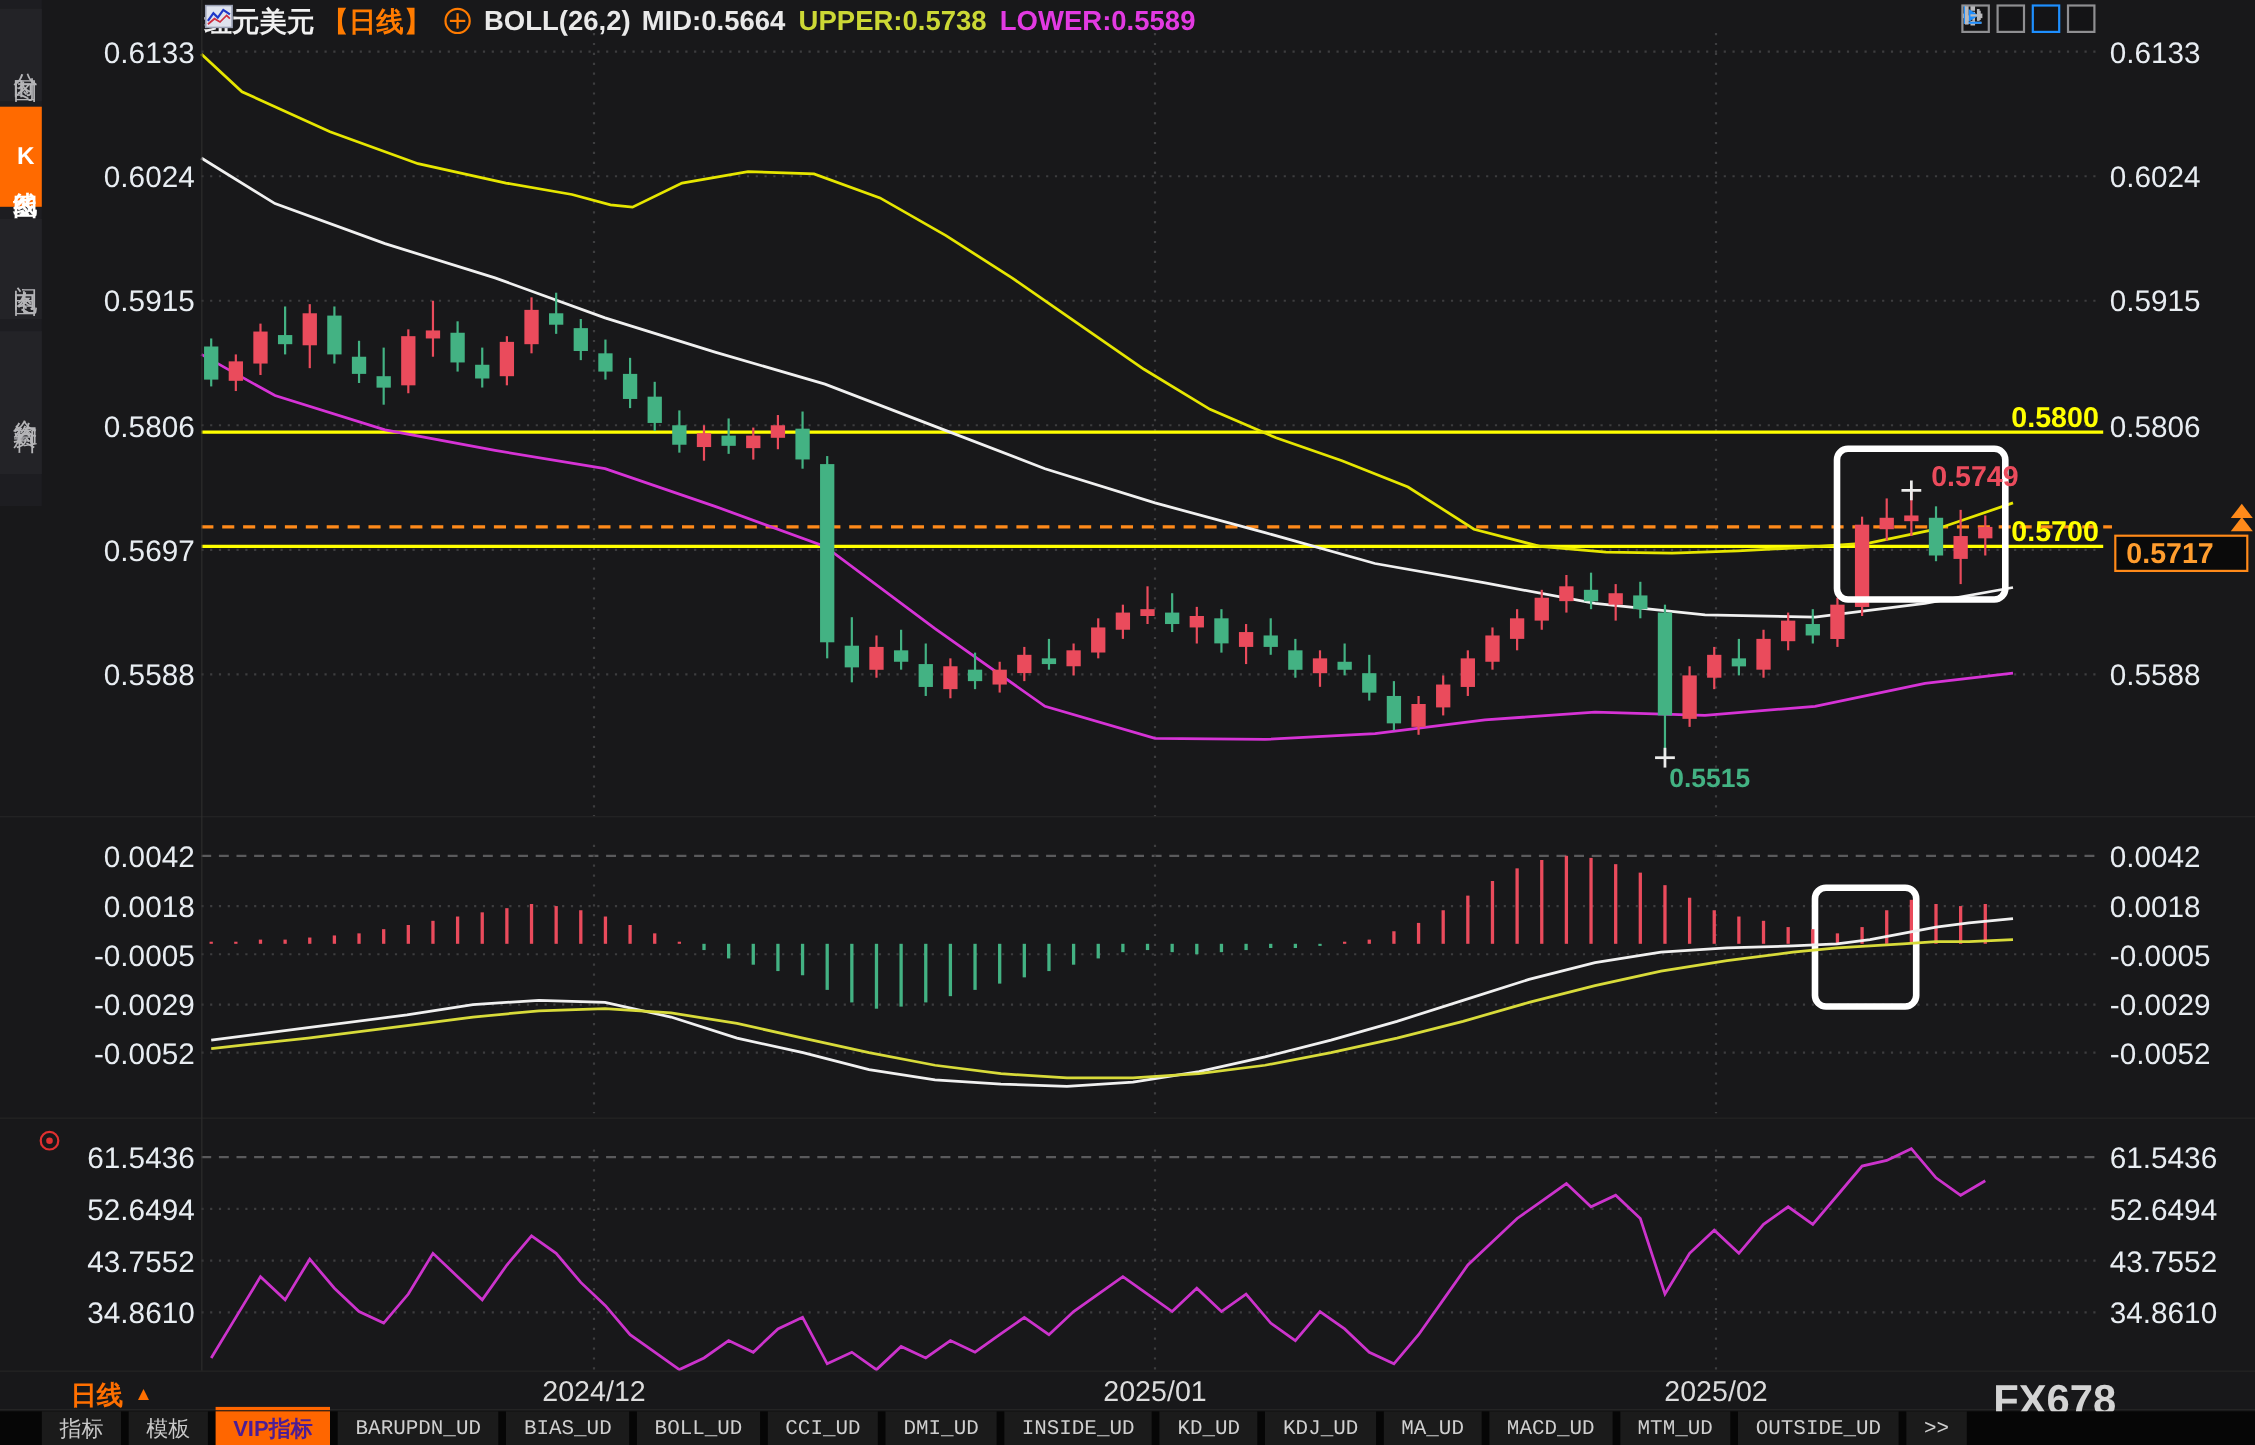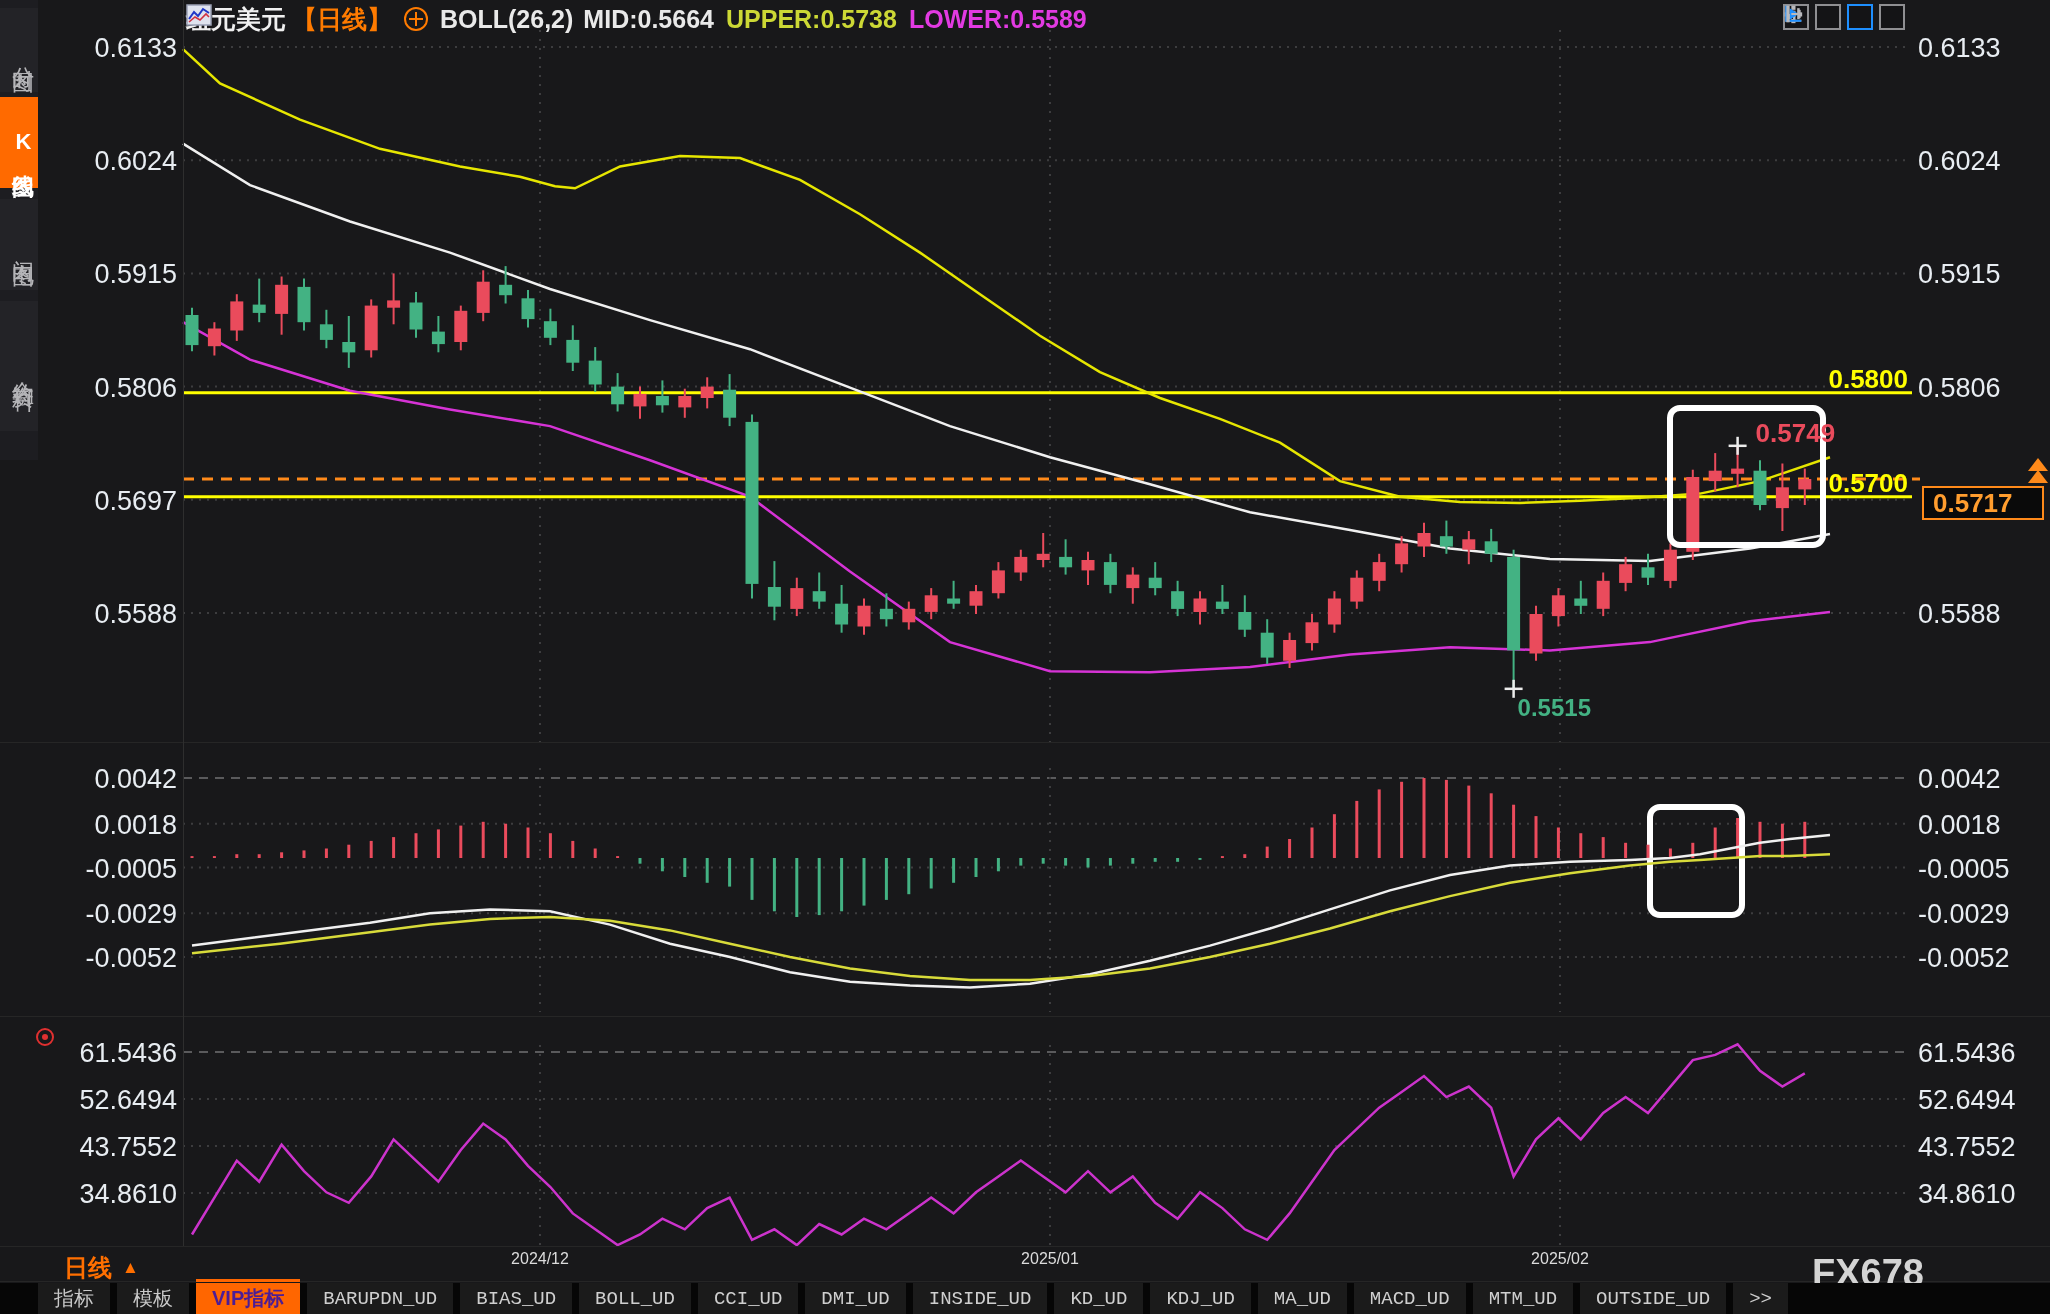--- a/index.html
+++ b/index.html
@@ -29,21 +29,21 @@
     display:flex;align-items:center;justify-content:center;background:#141416;}
   .tool-icon.active{border-color:#1e8fff;}
   
   .tick{position:absolute;font-size:27px;color:#e8edf2;white-space:nowrap;}
   .tick.left{width:120px;text-align:right;left:57px;}
   .tick.right{left:1918px;text-align:left;}
   .ylabel{position:absolute;font-size:26px;font-weight:bold;color:#ffff00;width:140px;text-align:right;left:1768px;}
   .annot{position:absolute;font-size:26px;font-weight:bold;white-space:nowrap;}
   #sub-header-macd,#sub-header-rsi{position:absolute;left:192px;display:flex;gap:20px;
     font-size:24px;font-weight:600;white-space:nowrap;}
-  .date-label{position:absolute;top:1250px;font-size:16px;color:#dcdcdc;transform:translateX(-50%);text-align:center;}
+  .date-label{position:absolute;top:1250px;font-size:26px;color:#dcdcdc;transform:translateX(-50%);text-align:center;}
   #period-pill{position:absolute;left:64px;top:1252px;font-size:24px;font-weight:bold;color:#ff6f00;
     display:flex;align-items:center;gap:10px;}
   #period-pill .tri{font-size:17px;}
   #price-tag{position:absolute;left:1922px;top:486px;width:122px;height:34px;background:#0a0a0a;
     border:2px solid #ff8a1a;box-sizing:border-box;color:#ff9d2e;font-size:26px;font-weight:bold;
     display:flex;align-items:center;padding-left:9px;}
   #watermark{position:absolute;left:1812px;top:1252px;font-size:38px;font-weight:600;color:#d4d4d4;}
   #rsi-dot-icon{position:absolute;left:36px;top:1028px;width:18px;height:18px;border:2px solid #e03030;
     border-radius:50%;box-sizing:border-box;}
   #rsi-dot-icon:after{content:"";position:absolute;left:4px;top:4px;width:6px;height:6px;background:#e03030;border-radius:50%;}

